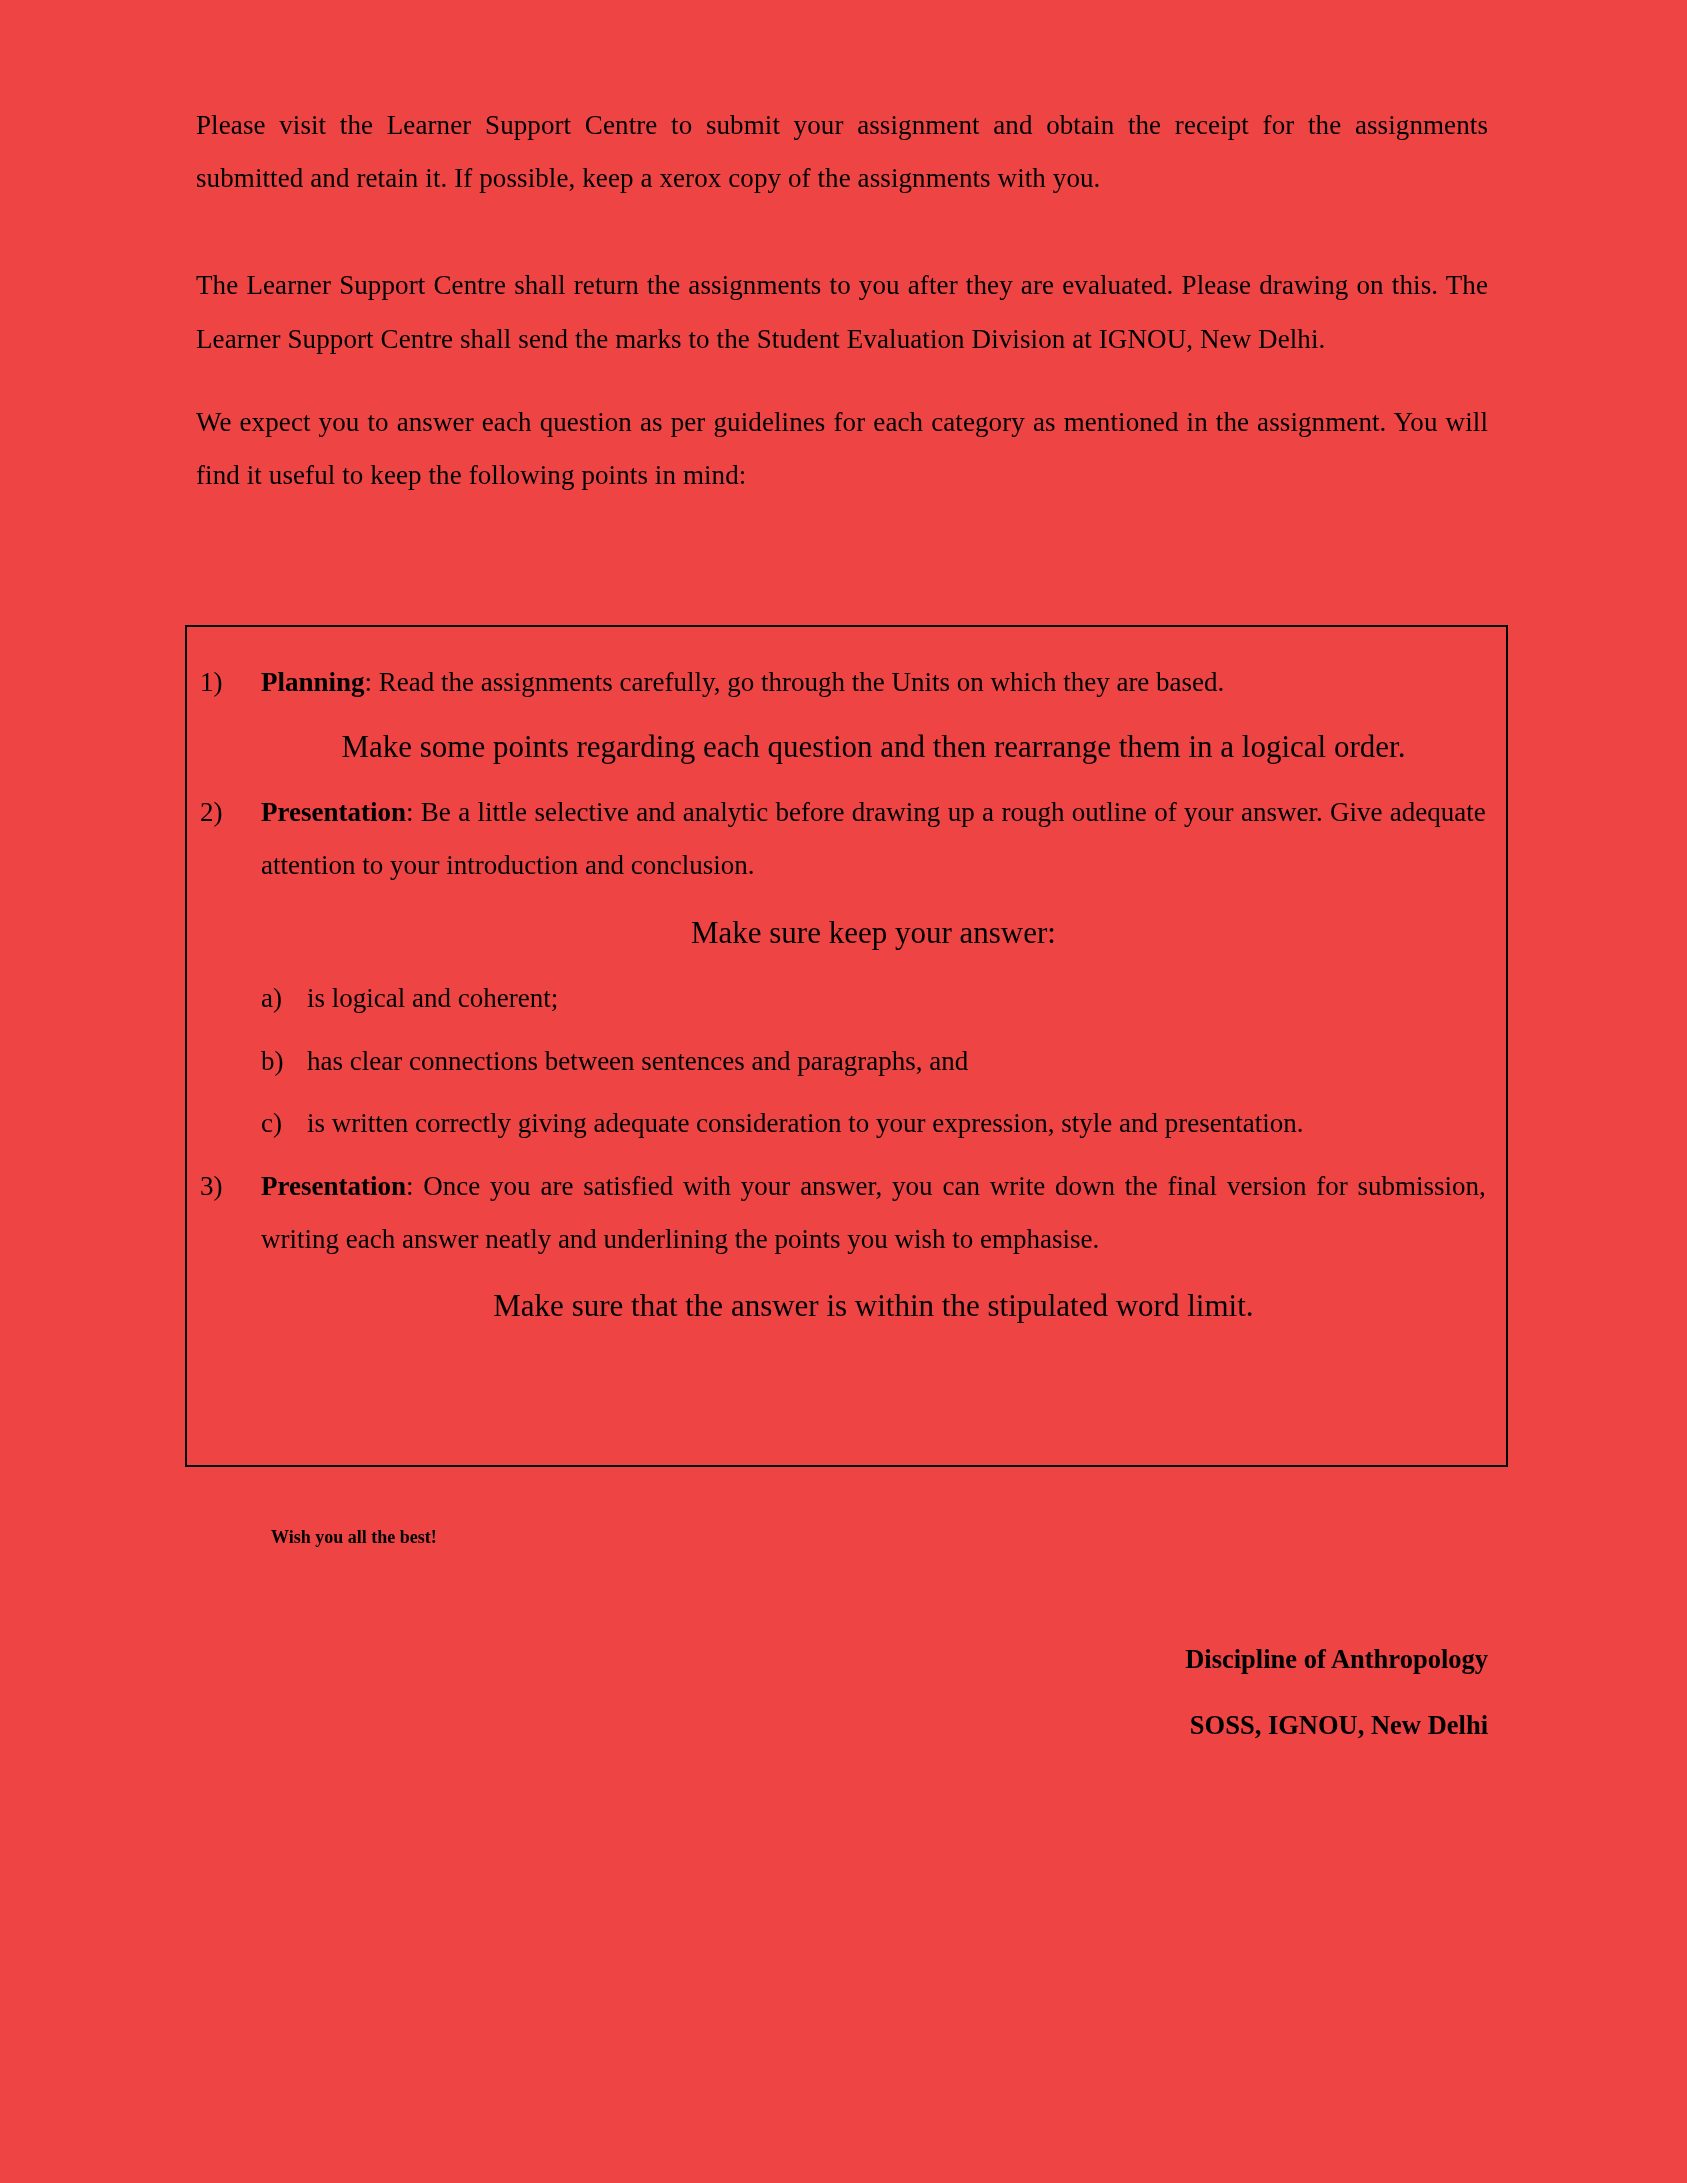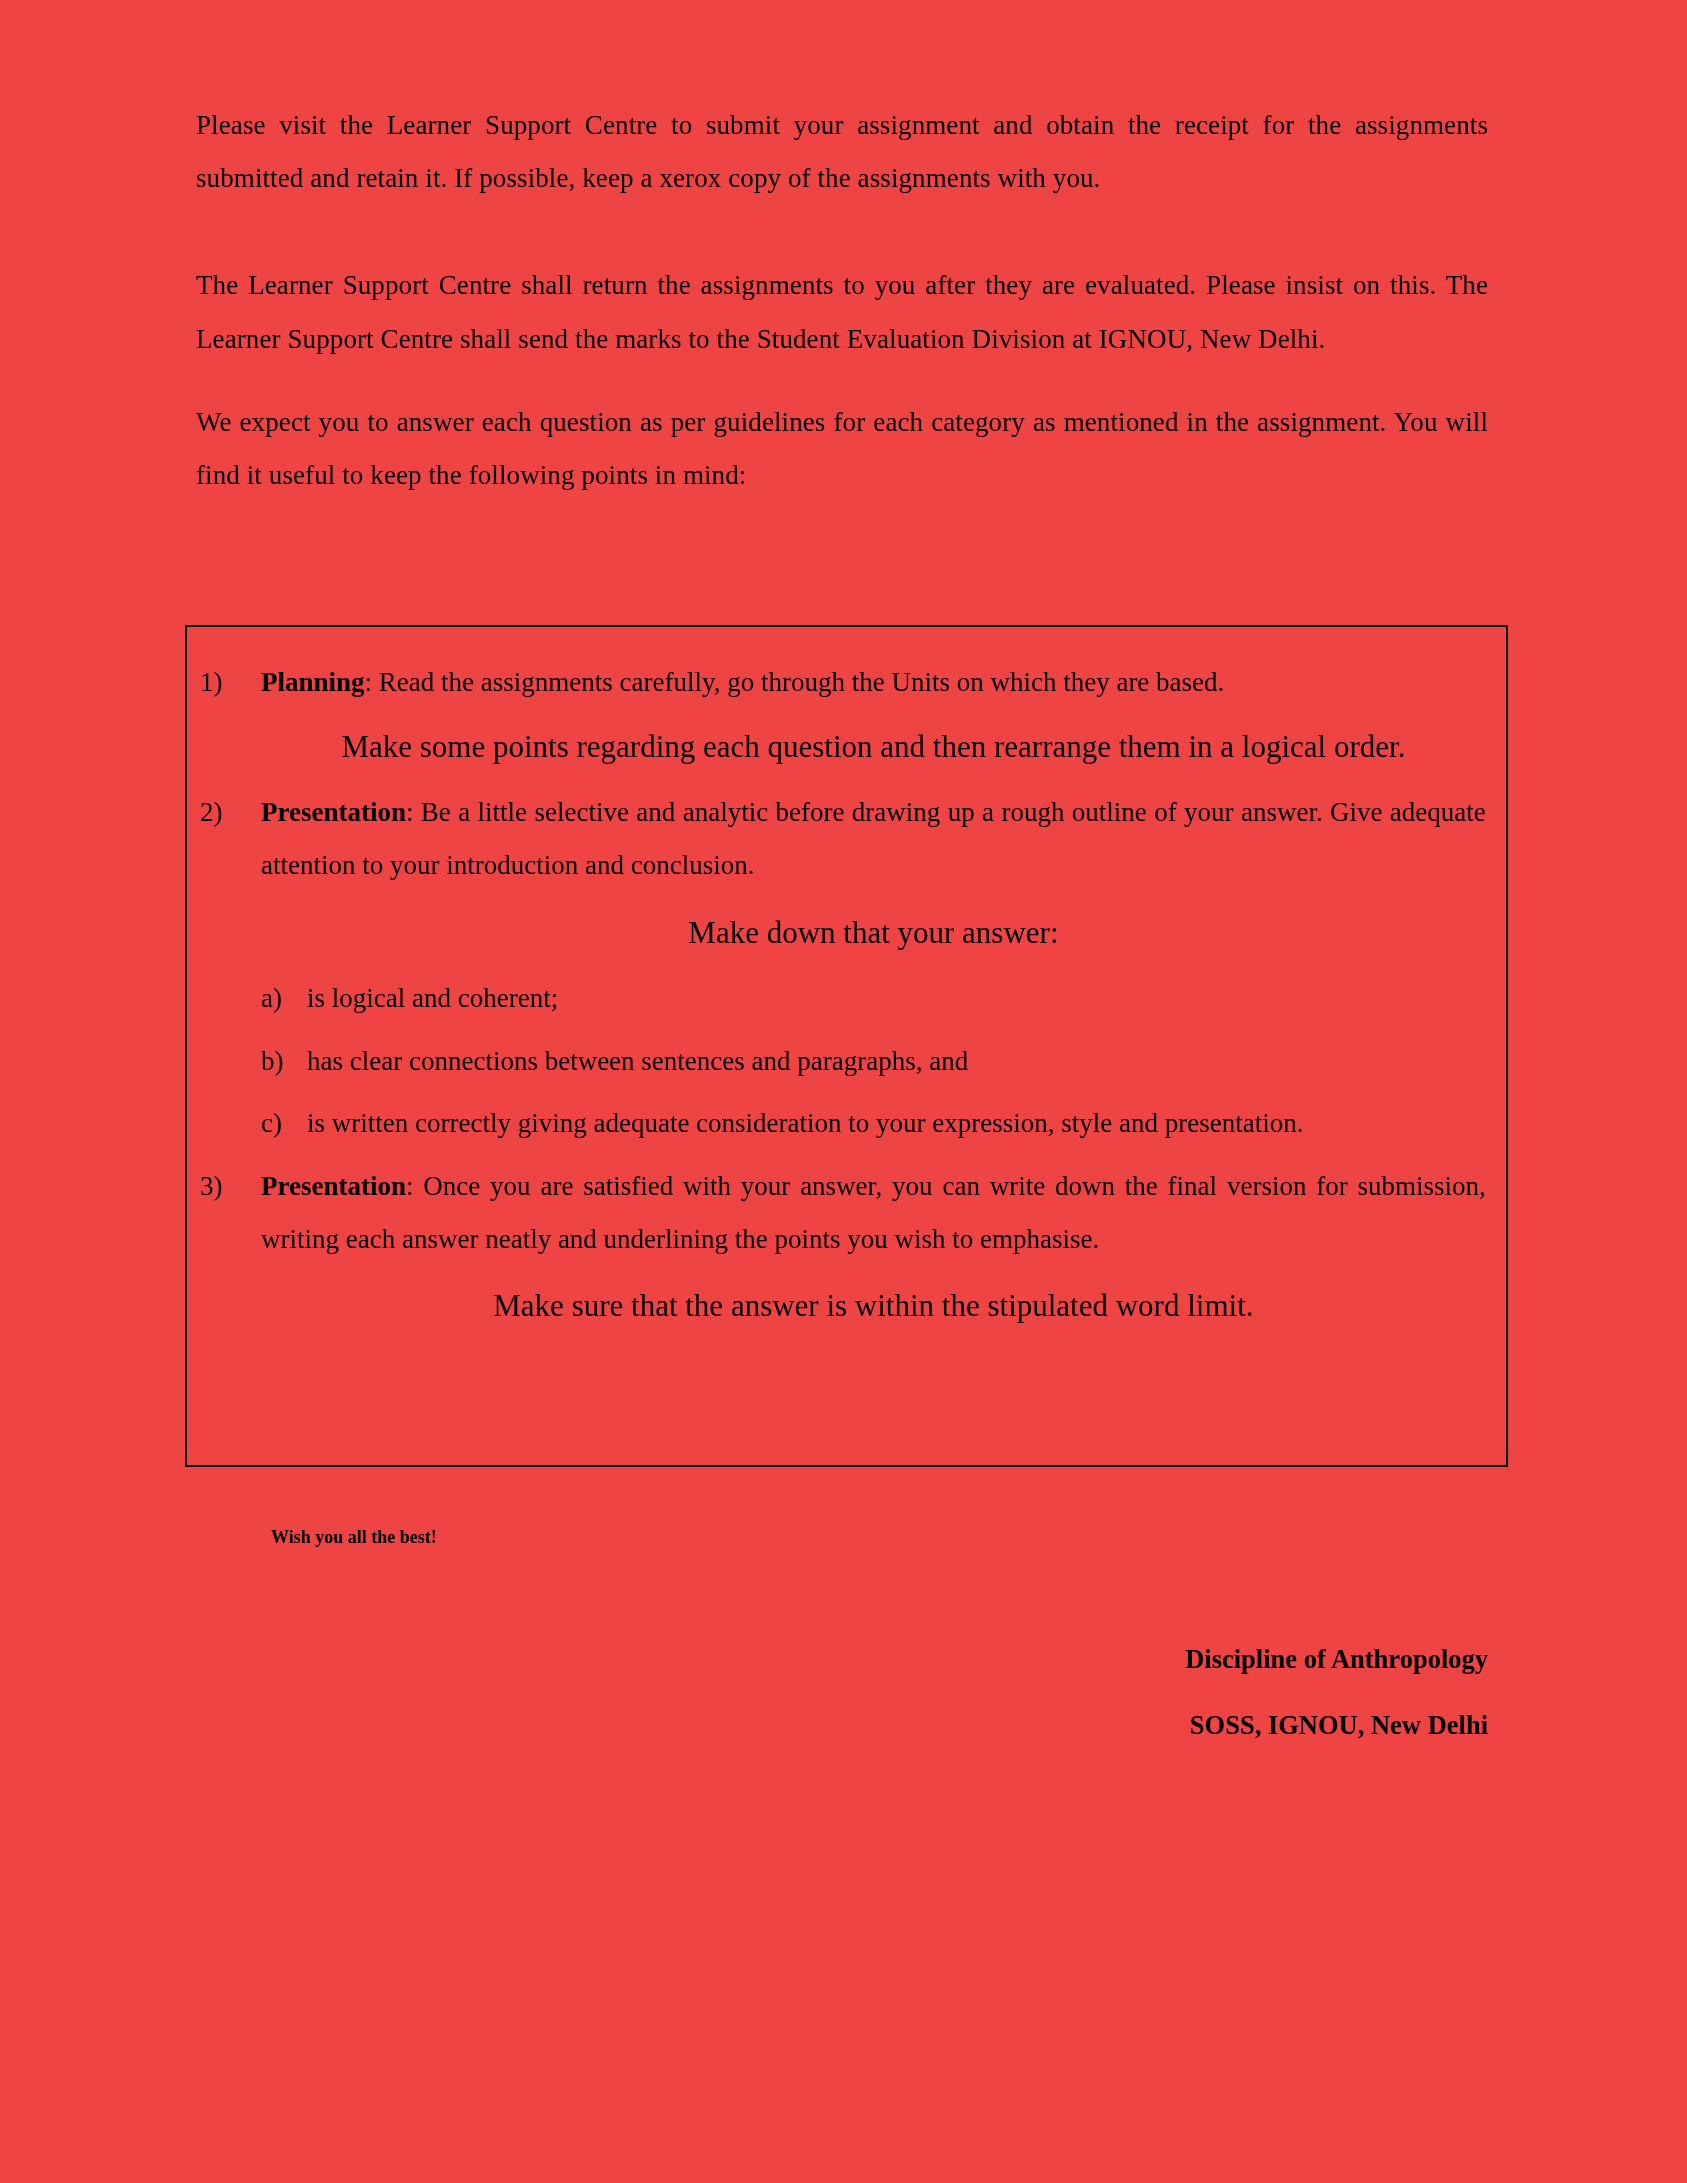--- a/index.html
+++ b/index.html
@@ -141,36 +141,36 @@
 </head>
 <body>
 
 <div class="page">
   <div class="content">
 
     <p class="para">Please visit the Learner Support Centre to submit your assignment and obtain the receipt for the assignments submitted and retain it. If possible, keep a xerox copy of the assignments with you.</p>
 
     <div class="para-gap"></div>
 
-    <p class="para">The Learner Support Centre shall return the assignments to you after they are evaluated. Please insist on this. The Learner Support Centre shall send the marks to the Student Evaluation Division at IGNOU, New Delhi.</p>
+    <p class="para">The Learner Support Centre shall return the assignments to you after they are evaluated. Please drawing on this. The Learner Support Centre shall send the marks to the Student Evaluation Division at IGNOU, New Delhi.</p>
 
     <p class="para last-intro">We expect you to answer each question as per guidelines for each category as mentioned in the assignment. You will find it useful to keep the following points in mind:</p>
 
     <div class="guidelines-box">
       <div class="box-inner">
 
         <div class="num-item">
           <span class="marker">1)</span><span class="label">Planning</span><span>: Read the assignments carefully, go through the Units on which they are based.</span>
         </div>
         <div class="item-cont">Make some points regarding each question and then rearrange them in a logical order.</div>
 
         <div class="num-item item-spaced">
           <span class="marker">2)</span><span class="label">Presentation</span><span>: Be a little selective and analytic before drawing up a rough outline of your answer. Give adequate attention to your introduction and conclusion.</span>
         </div>
-        <div class="item-cont">Make down that your answer:</div>
+        <div class="item-cont">Make sure keep your answer:</div>
 
         <div class="sub-list">
           <div class="sub-item">
             <span class="marker">a)</span><span>is logical and coherent;</span>
           </div>
           <div class="sub-item">
             <span class="marker">b)</span><span>has clear connections between sentences and paragraphs, and</span>
           </div>
           <div class="sub-item">
             <span class="marker">c)</span><span>is written correctly giving adequate consideration to your expression, style and presentation.</span>

